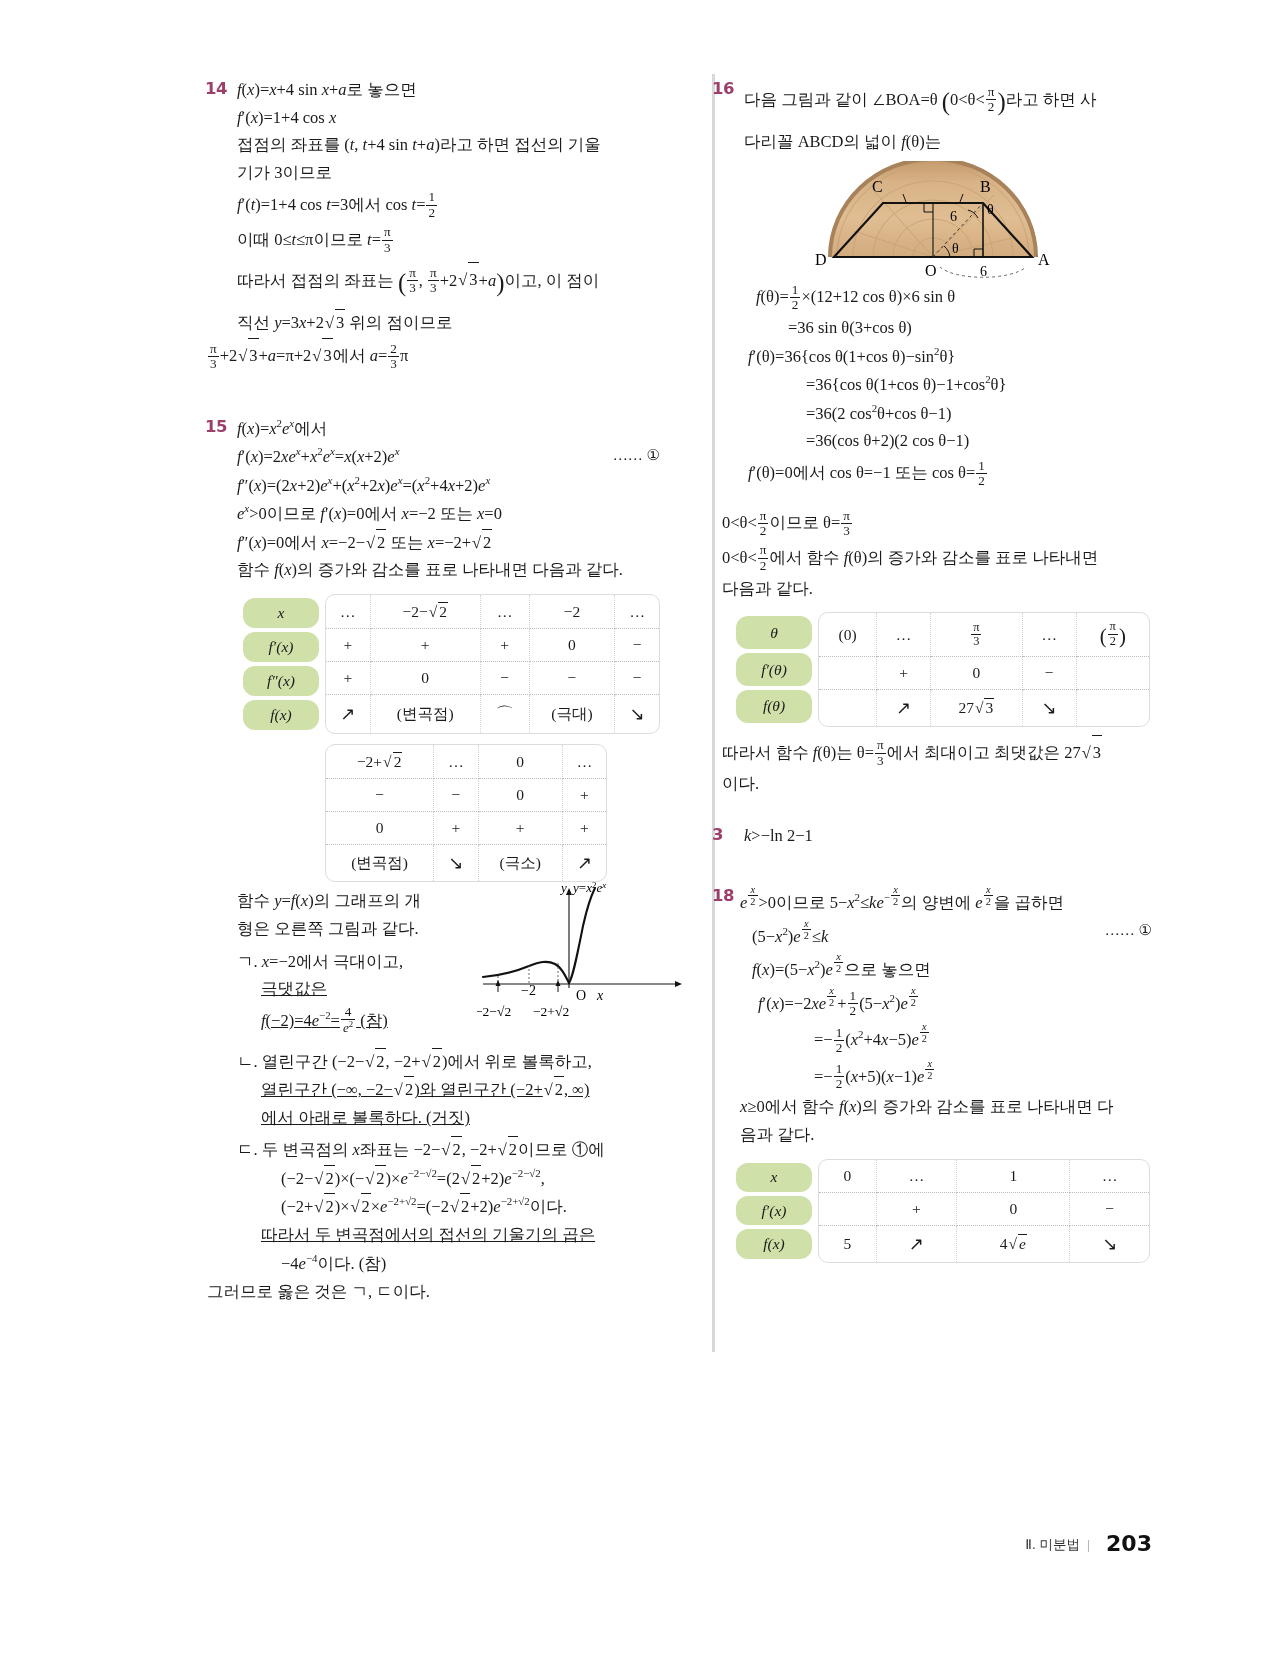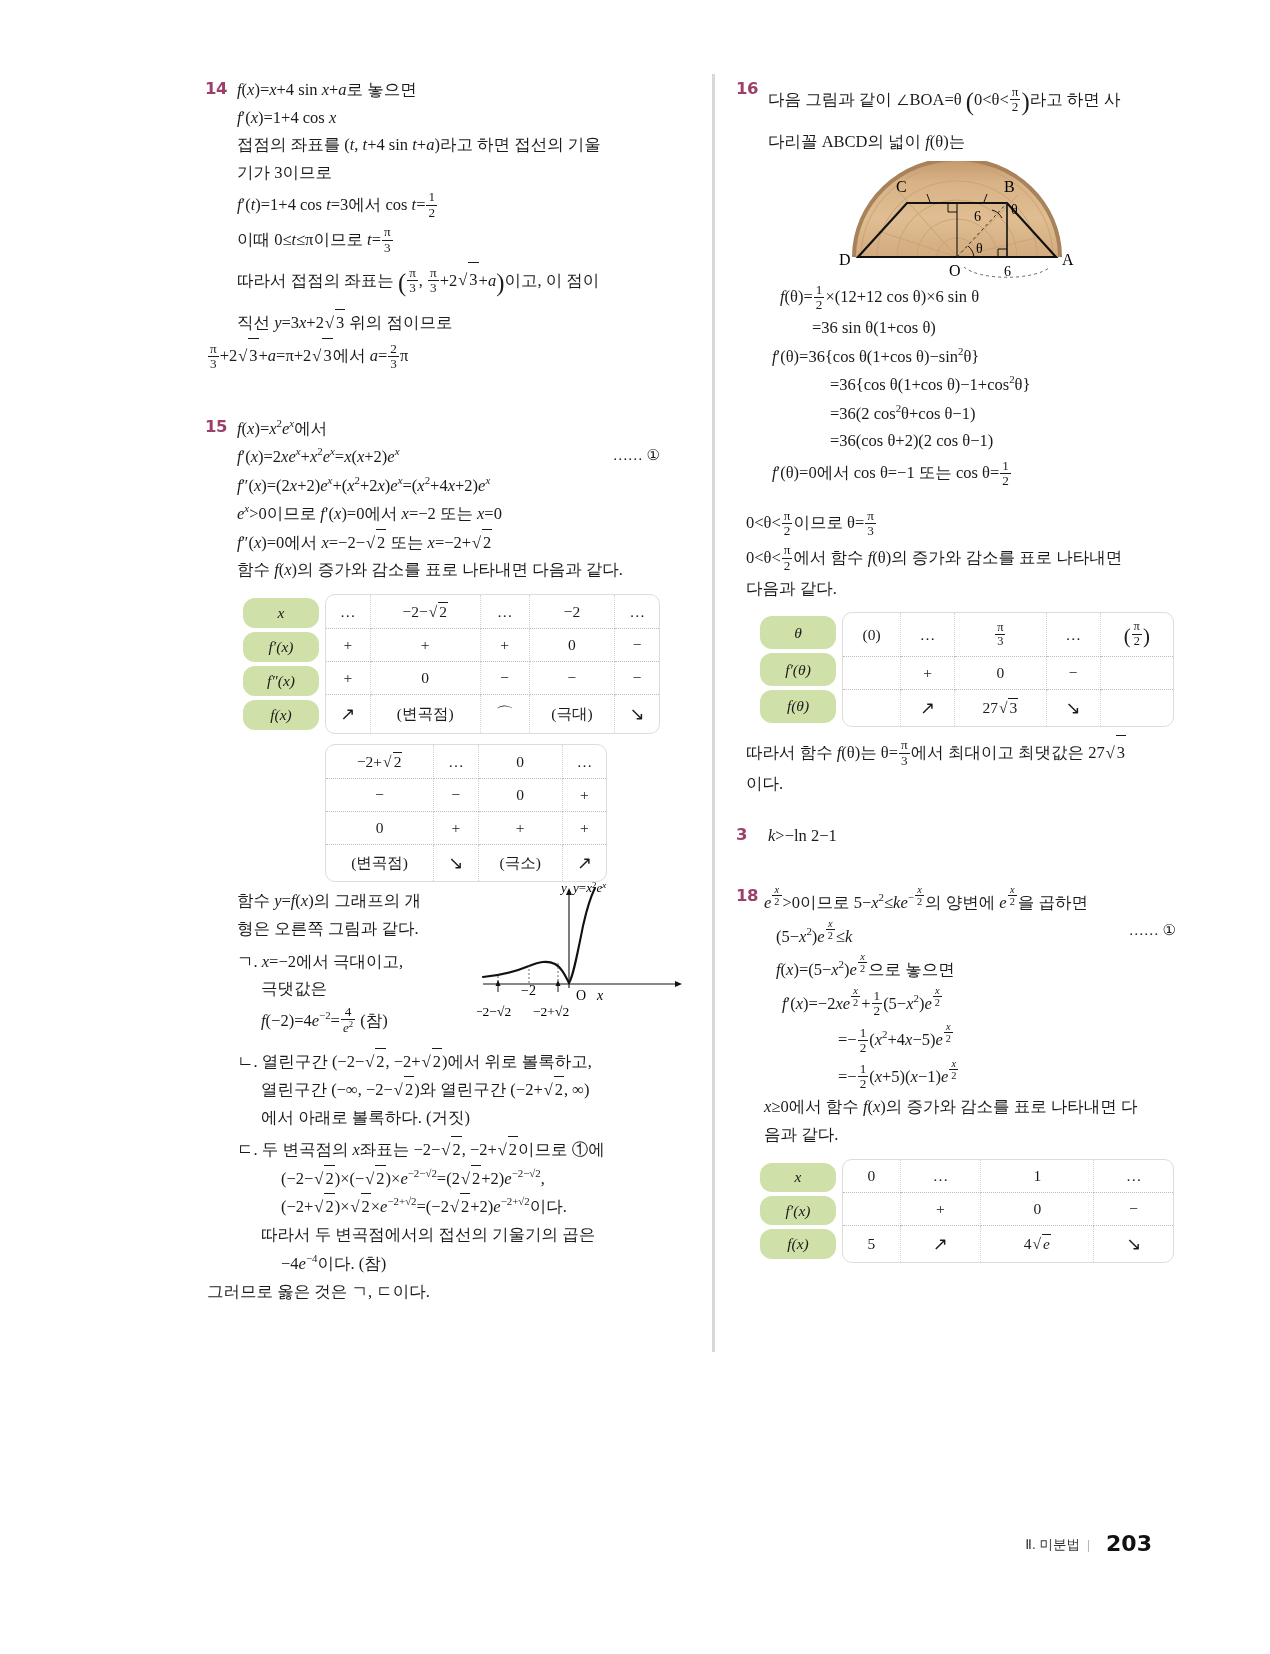--- a/index.html
+++ b/index.html
@@ -13,21 +13,21 @@
   }
   .page { position:absolute; inset:0; }
 
   
   .col {
     position:absolute;
     top:76px;
     width:455px;
   }
   .col-left  { left:205px; }
-  .col-right { left:712px; padding-left:24px; width:440px; }
+  .col-right { left:712px; width:440px; }
   .col-right::before {
     content:"";
     position:absolute;
     left:0; top:-2px;
     width:3px; height:1278px;
     background:#d8d8d8;
   }
 
   
   .prob { position:relative; margin-bottom:26px; }
@@ -38,21 +38,21 @@
     font-family:"DejaVu Sans", sans-serif;
     font-weight:bold;
     font-size:16.5px;
     color:#9c3f6b;
     letter-spacing:-0.5px;
   }
   .pbody { padding-left:32px; }
 
   .line { font-size:16.5px; line-height:1.62; margin:1px 0; }
   .line.ko { font-family:"Liberation Serif", serif; }
-  .ind1 { padding-left:24px; }
+  .ind1 { padding-left:24px;text-decoration:underline; }
   .ind2 { padding-left:44px; }
   .ind3 { padding-left:62px; }
   .loose { line-height:2.05; }
 
   i, .it { font-style:italic; }
   .ref { float:right; font-size:15px; }
   .clearfix::after { content:""; display:block; clear:both; }
 
   
   .frac {
@@ -418,21 +418,21 @@
             <text x="198" y="92" font-family="Liberation Serif, serif" font-size="14">θ</text>
             <text x="226" y="115" font-family="Liberation Serif, serif" font-size="14">6</text>
             <path d="M186,106 A46,16 0 0 0 272,106" fill="none" stroke="#555" stroke-width="0.9" stroke-dasharray="3,3"></path>
           </svg>
         </div>
 
         <div class="line loose" style="margin-left:12px;">
           <i>f</i>(θ)=<span class="frac"><span class="num">1</span><span class="den">2</span></span>×(12+12 cos θ)×6 sin θ
         </div>
         <div class="line ind2">
-          =36 sin θ(1+cos θ)
+          =36 sin θ(3+cos θ)
         </div>
         <div class="line" style="margin-left:4px;">
           <i>f</i>′(θ)=36{cos θ(1+cos θ)−sin<sup class="n">2</sup>θ}
         </div>
         <div class="line ind3">
           =36{cos θ(1+cos θ)−1+cos<sup class="n">2</sup>θ}
         </div>
         <div class="line ind3">
           =36(2 cos<sup class="n">2</sup>θ+cos θ−1)
         </div>

